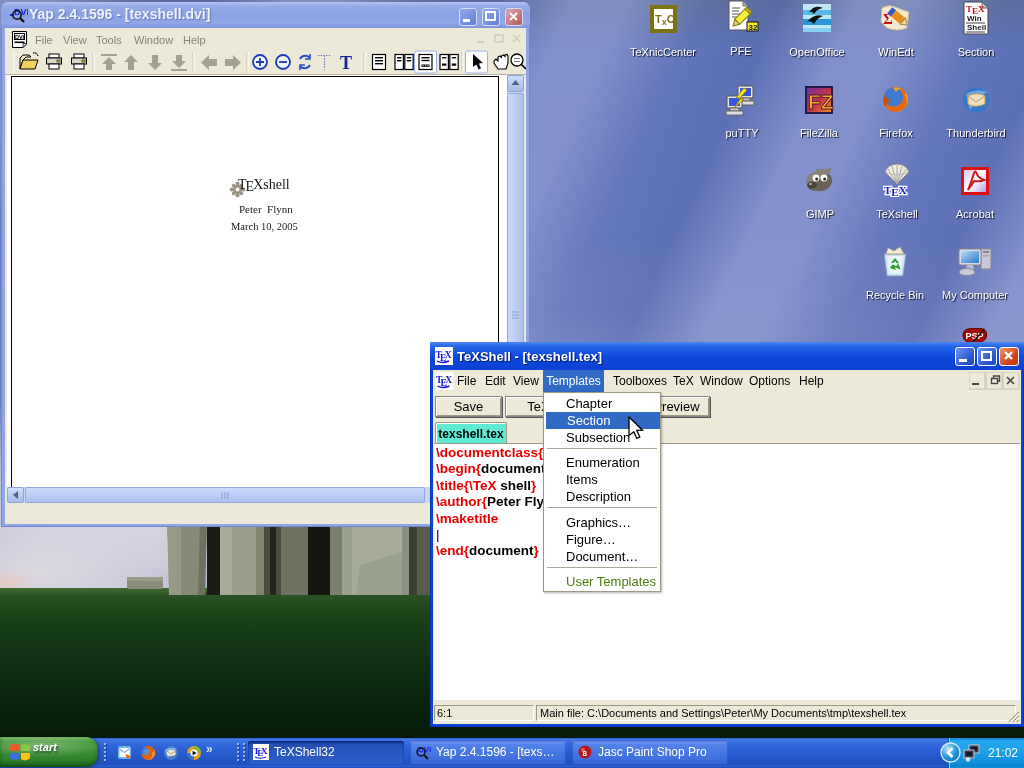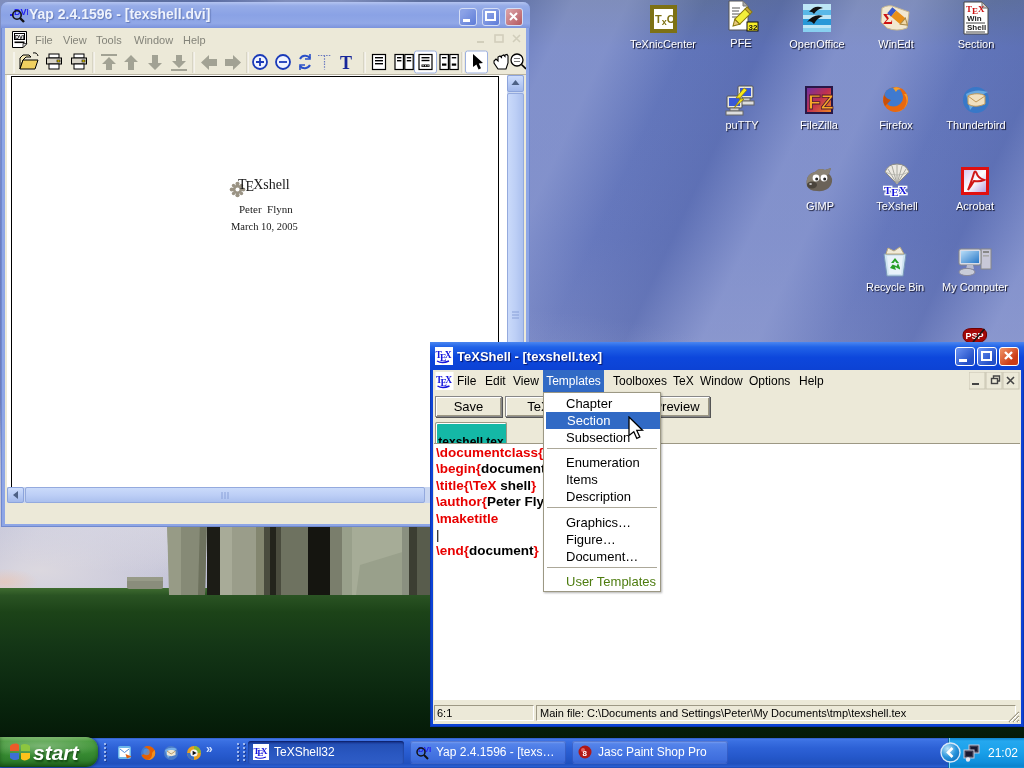--- a/index.html
+++ b/index.html
@@ -10,27 +10,27 @@
  radial-gradient(ellipse 45px 18px at 5px 582px, rgba(238,196,174,.6), rgba(238,196,174,0) 75%),
  radial-gradient(ellipse 520px 200px at 40px 570px, rgba(226,221,224,.9), rgba(226,221,224,0) 75%),
  radial-gradient(ellipse 300px 90px at 330px 540px, rgba(216,214,222,.7), rgba(216,214,222,0) 75%),
  radial-gradient(ellipse 420px 160px at 500px 430px, rgba(160,170,216,.5), rgba(160,170,216,0) 75%),
  repeating-linear-gradient(115deg, rgba(160,171,219,.5) 0px, rgba(160,171,219,.5) 50px, rgba(100,118,184,.06) 120px, rgba(84,102,170,.4) 190px, rgba(160,171,219,.5) 260px),
  linear-gradient(180deg,#5e709c 0%,#6175ba 8%,#6678bd 40%,#7d8ac4 72%,#a5aad2 100%)}
 #grass{left:0;top:588px;width:1024px;height:150px;
 background:linear-gradient(180deg,#3f6c30 0%,#2a5323 5%,#1c4318 16%,#143616 38%,#0d2b11 62%,#07210b 84%,#051a08 100%)}
 .dico{width:80px;text-align:center;color:#fff;font-size:11px}
 .dico svg{display:block;margin:0 auto}
-.dico .lbl{margin-top:0;text-shadow:1px 1px 1px rgba(10,10,30,.95);line-height:12px}
+.dico .lbl{margin-top:8px;text-shadow:1px 1px 1px rgba(10,10,30,.95);line-height:12px}
 
 #bar{left:0;top:738px;width:1024px;height:30px;background:linear-gradient(180deg,#2a56c3 0%,#4277e9 4%,#3a70e2 10%,#2d61d6 34%,#2558cb 62%,#2050bd 86%,#2b5fd2 96%,#1c44a8 100%)}
 #start{left:0;top:737px;width:98px;height:30px;border-radius:0 12px 12px 0;
 background:radial-gradient(ellipse 85px 16px at 42px 9px, rgba(255,255,255,.3), rgba(255,255,255,0) 72%),linear-gradient(180deg,#7eba6c 0%,#479a3c 14%,#3a8f33 46%,#2f7f2c 78%,#256c20 96%,#1d5a18 100%);
 box-shadow:inset 0 -2px 4px rgba(0,40,0,.4),1px 0 3px rgba(0,0,30,.5)}
-#start .stxt{position:absolute;left:33px;top:4px;font-size:21px;font-weight:bold;font-style:italic;color:#fff;text-shadow:1px 2px 2px rgba(0,40,0,.65)}
+#start .stxt{position:absolute;left:33px;top:4px;font-size:11px;font-weight:bold;font-style:italic;color:#fff;text-shadow:1px 2px 2px rgba(0,40,0,.65)}
 .grip{top:743px;width:3px;height:20px;background-image:radial-gradient(circle at 1px 1px,#9db8f0 1px,rgba(0,0,0,0) 1.2px),radial-gradient(circle at 2px 2px,#1d3f9a 1px,rgba(0,0,0,0) 1.2px);background-size:3px 4px}
 .qlicon{top:745px;width:16px;height:16px}
 .tbtn{top:741px;width:156px;height:23px;border-radius:3px;color:#fff;font-size:12px;overflow:hidden;white-space:nowrap}
 .tbtn .ti{position:absolute;left:5px;top:3px;width:16px;height:16px}
 .tbtn .tt{position:absolute;left:26px;top:4px}
 .tnorm{background:linear-gradient(180deg,#86a8f3 0%,#5584ea 12%,#4878e4 45%,#3f6edd 80%,#3765d4 93%,#628dec 100%);box-shadow:inset 0 0 0 1px rgba(20,50,150,.35)}
 .tpress{background:linear-gradient(180deg,#17379a 0%,#2450b5 16%,#2a58c2 60%,#2f5dc6 100%);box-shadow:inset 0 1px 2px rgba(0,10,60,.6)}
 #tray{left:948px;top:738px;width:76px;height:30px;background:linear-gradient(180deg,#0d85cf 0%,#25a8ef 10%,#1aa1ea 45%,#1090dd 80%,#0b83cd 94%,#1195e0 100%);border-left:1px solid #0a66a8;box-shadow:inset 1px 0 0 #7fd2f4}
 #clock{left:988px;top:746px;color:#fff;font-size:12px}
 
@@ -54,21 +54,21 @@
 
 #tex{left:430px;top:342px;width:594px;height:385px;background:#0d43d6;box-shadow:inset 0 0 0 1px #0a36b4}
 #textitle{position:absolute;left:0;top:0;width:100%;height:28px;background:linear-gradient(180deg,#4a86f0 0%,#2163e8 18%,#0d47dc 55%,#0c42d4 100%)}
 #textitle .t{position:absolute;left:27px;top:7px;color:#fff;font-weight:bold;font-size:13px;text-shadow:1px 1px 1px rgba(0,10,80,.8)}
 .xpbtn{position:absolute;top:5px;width:20px;height:19px;border-radius:3px;border:1px solid #fff}
 #texin{position:absolute;left:3px;top:28px;right:3px;bottom:3px;background:#ece9d8}
 #texmenu{position:absolute;left:0;top:0;width:100%;height:22px;font-size:12px;color:#000}
 #texmenu span{position:absolute;top:4px}
 #texbtns{position:absolute;left:0;top:22px;width:100%;height:30px}
 .push{position:absolute;top:4px;width:67px;height:21px;background:#ece9d8;border:1px solid #888;box-shadow:inset 1px 1px 0 #fff,inset -1px -1px 0 #9d9884,1px 1px 0 #555;font-size:13px;text-align:center;padding-top:2px}
-#textab{position:absolute;left:2px;top:52px;width:72px;height:21px;background:#14b8a6;border:1px solid #9d9884;border-bottom:none;border-radius:2px 2px 0 0;box-shadow:inset 1px 1px 0 #fff;font-weight:bold;font-size:12px;text-align:center;padding-top:12px}
+#textab{position:absolute;left:2px;top:52px;width:72px;height:21px;background:#5eead4;border:1px solid #9d9884;border-bottom:none;border-radius:2px 2px 0 0;box-shadow:inset 1px 1px 0 #fff;font-weight:bold;font-size:12px;text-align:center;padding-top:4px}
 #texedit{position:absolute;left:1px;top:73px;right:1px;bottom:24px;background:#fff;border-top:1px solid #9d9884;font-weight:bold;font-size:13.5px;line-height:16.4px;padding:1px 0 0 2px}
 #texedit .k{color:#e80000}
 #texedit .b{color:#000}
 #texstatus{position:absolute;left:0;bottom:0;width:100%;height:21px;background:#ece9d8;font-size:11px}
 #texstatus .sunk{top:2px;height:16px}
 #ddm{left:543px;top:392px;width:118px;height:200px;background:#fff;border:1px solid #9c9884;box-shadow:1px 1px 2px rgba(0,0,0,.3);font-size:13px;color:#000}
 #ddm .mi{position:absolute;left:1px;width:136px;height:17px;padding:1px 0 0 21px}
 #ddm .sep{position:absolute;left:3px;width:110px;height:1px;background:#aca899;box-shadow:0 1px 0 #fff}
 #ddm .hi{background:#316ac5;color:#fff;left:2px;width:114px}
 #ddm .gray{color:#4d7c0f}

